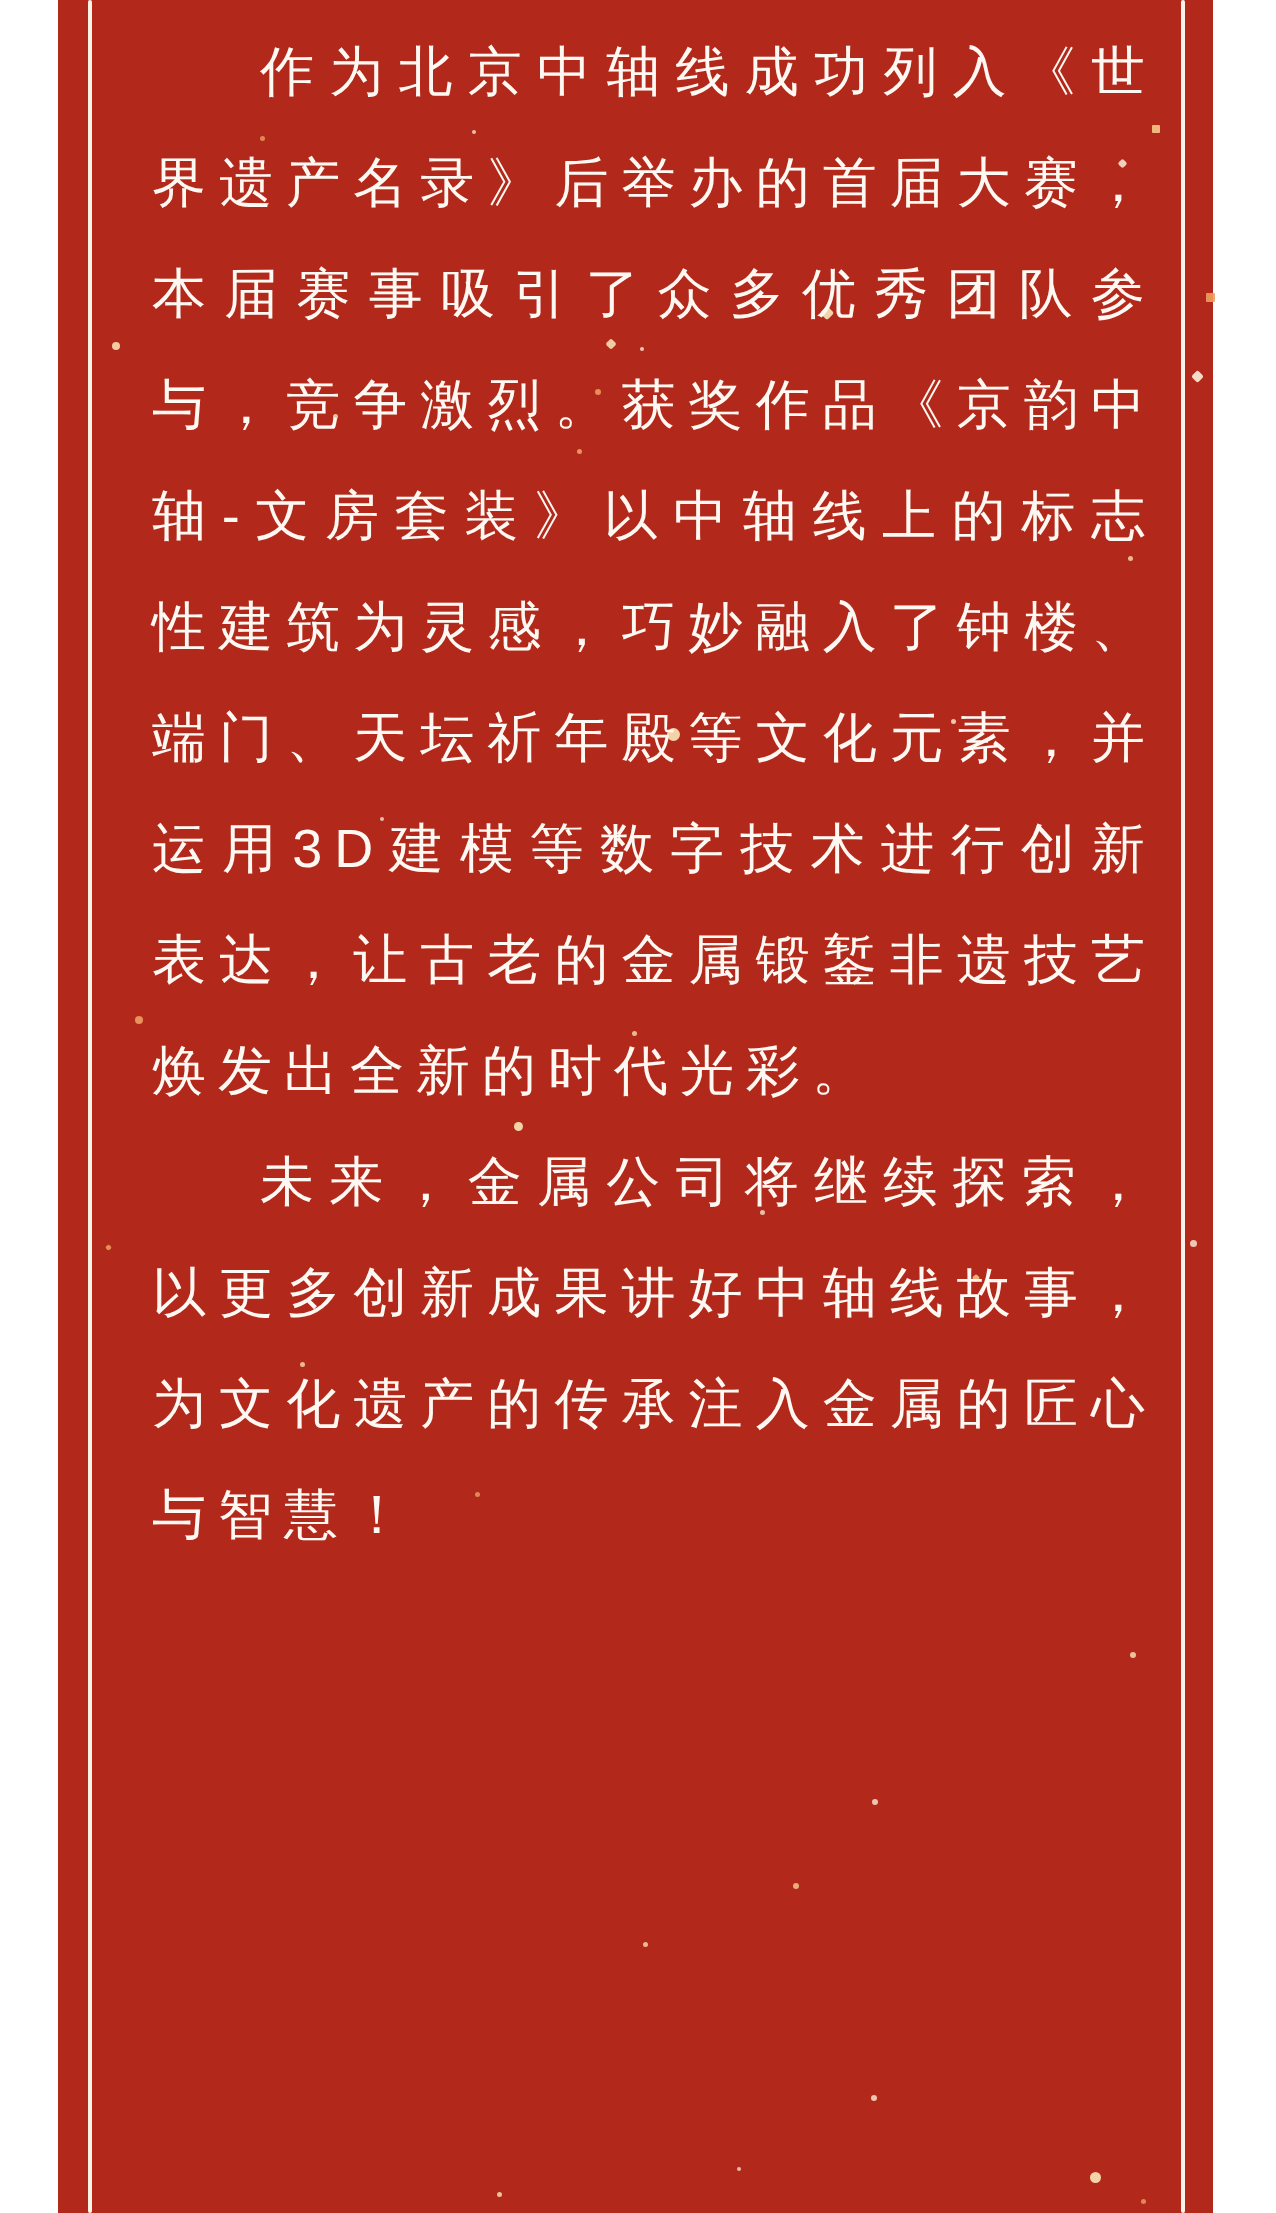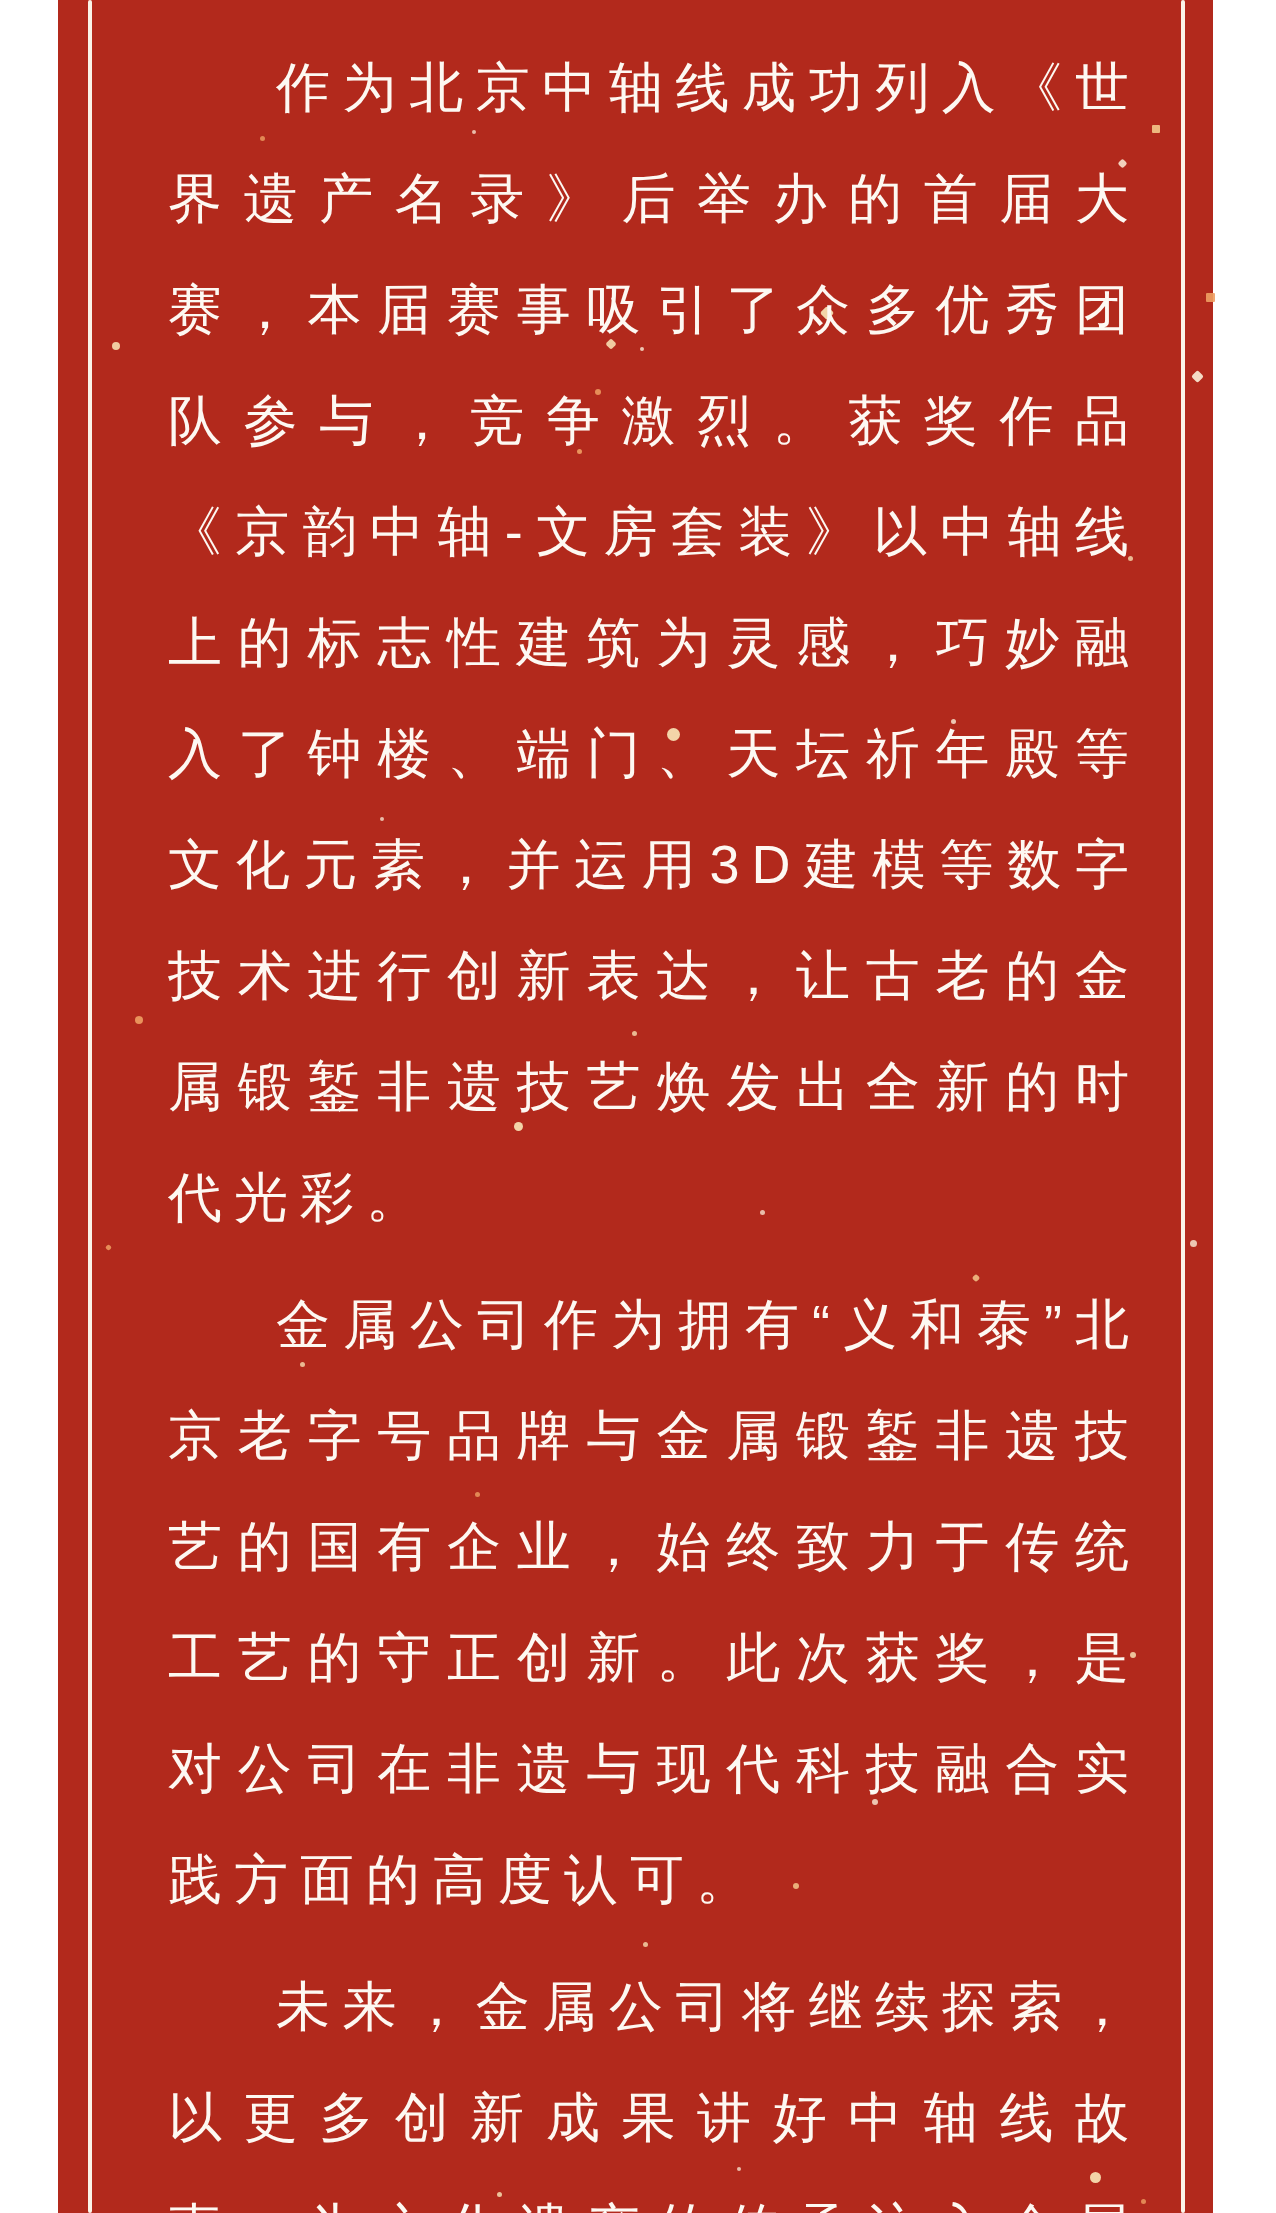--- a/index.html
+++ b/index.html
@@ -45,21 +45,21 @@
   }
   .sparkle.diamond { border-radius: 2px; transform: rotate(45deg); }
   .sparkle.square  { border-radius: 1px; }
   .article {
     position: absolute;
     left: 152px;
     top: 16px;
     width: 1005px;
   }
   .article p {
-    margin: 16px;
+    margin: 0;
     font-size: 54px;
     line-height: 111px;
     letter-spacing: 12px;
     color: #fdf8f2;
     text-align: justify;
     text-indent: 2em;
     font-family: "Liberation Sans", "DejaVu Sans", sans-serif;
   }
 </style>
 </head>
@@ -103,15 +103,14 @@
     <div class="sparkle circle" style="left: 643px; top: 1942px; width: 5px; height: 5px; background: rgb(247, 221, 176); opacity: 0.8;"></div>
     <div class="sparkle circle" style="left: 871px; top: 2095px; width: 6px; height: 6px; background: rgb(251, 238, 216); opacity: 0.8;"></div>
     <div class="sparkle circle" style="left: 497px; top: 2192px; width: 5px; height: 5px; background: rgb(247, 221, 176); opacity: 0.85;"></div>
     <div class="sparkle circle" style="left: 737px; top: 2167px; width: 4px; height: 4px; background: rgb(251, 238, 216); opacity: 0.75;"></div>
     <div class="sparkle circle" style="left: 1090px; top: 2172px; width: 11px; height: 11px; background: rgb(247, 221, 176); opacity: 0.95;"></div>
     <div class="sparkle circle" style="left: 1141px; top: 2199px; width: 5px; height: 5px; background: rgb(238, 159, 99); opacity: 0.8;"></div>
   </div>
 
 <div class="article">
   <p>作为北京中轴线成功列入《世界遗产名录》后举办的首届大赛，本届赛事吸引了众多优秀团队参与，竞争激烈。获奖作品《京韵中轴-文房套装》以中轴线上的标志性建筑为灵感，巧妙融入了钟楼、端门、天坛祈年殿等文化元素，并运用3D建模等数字技术进行创新表达，让古老的金属锻錾非遗技艺焕发出全新的时代光彩。</p>
-  <p>金属公司作为拥有“义和泰”北京老字号品牌与金属锻錾非遗技艺的国有企业，始终致力于传统工艺的守正创新。此次获奖，是对公司在非遗与现代科技融合实践方面的高度认可。</p>
   <p>未来，金属公司将继续探索，以更多创新成果讲好中轴线故事，为文化遗产的传承注入金属的匠心与智慧！</p>
 </div>
 
 </body></html>

